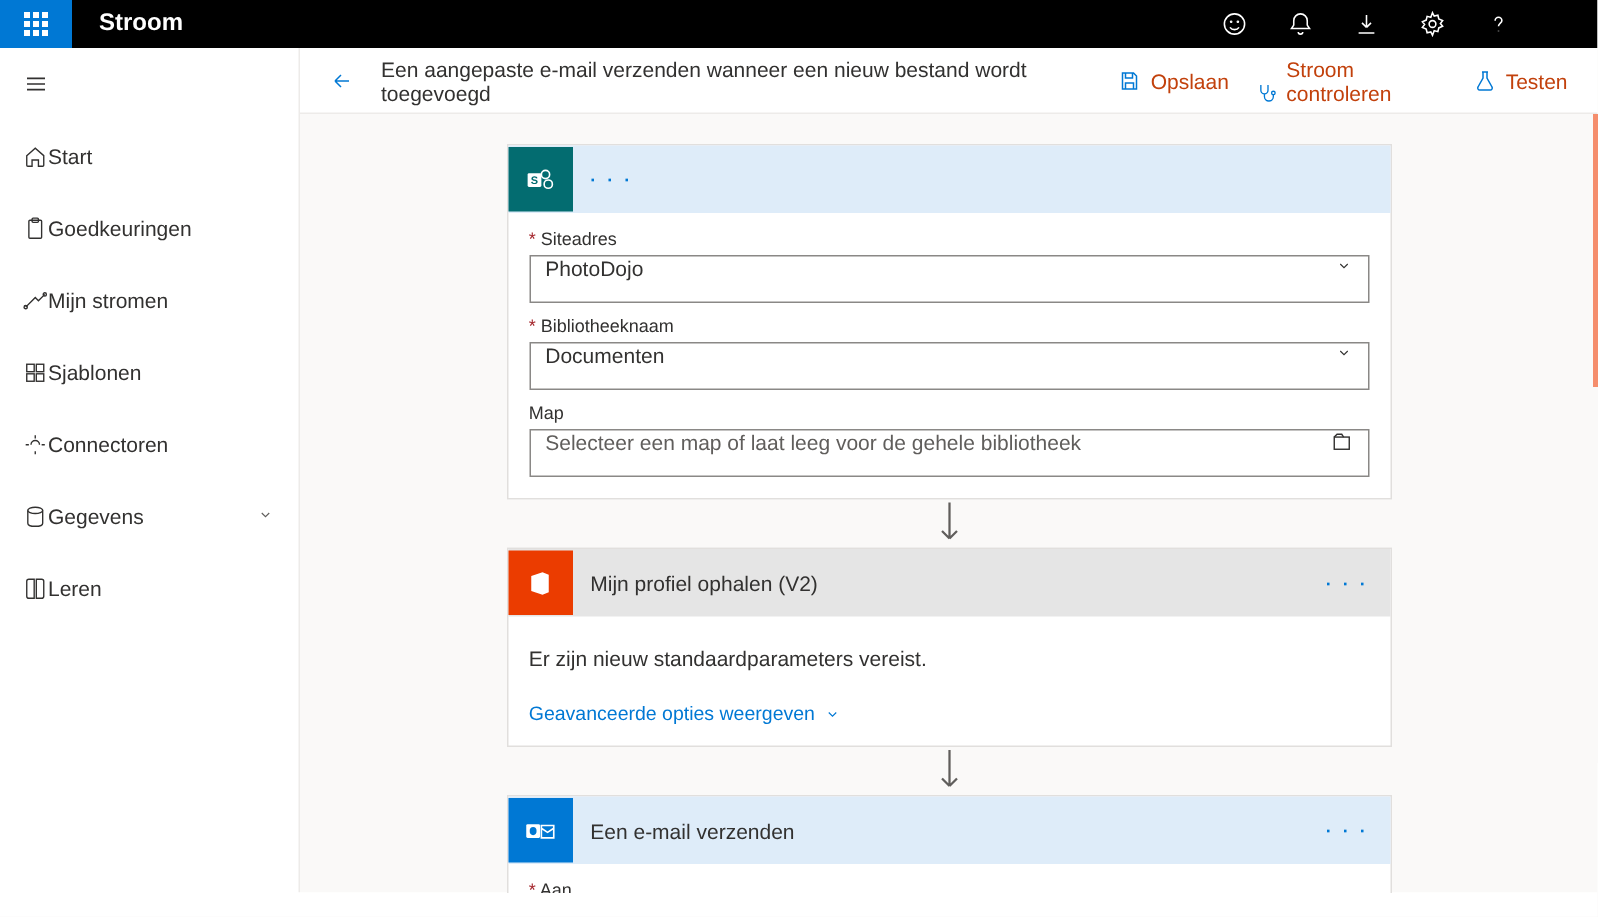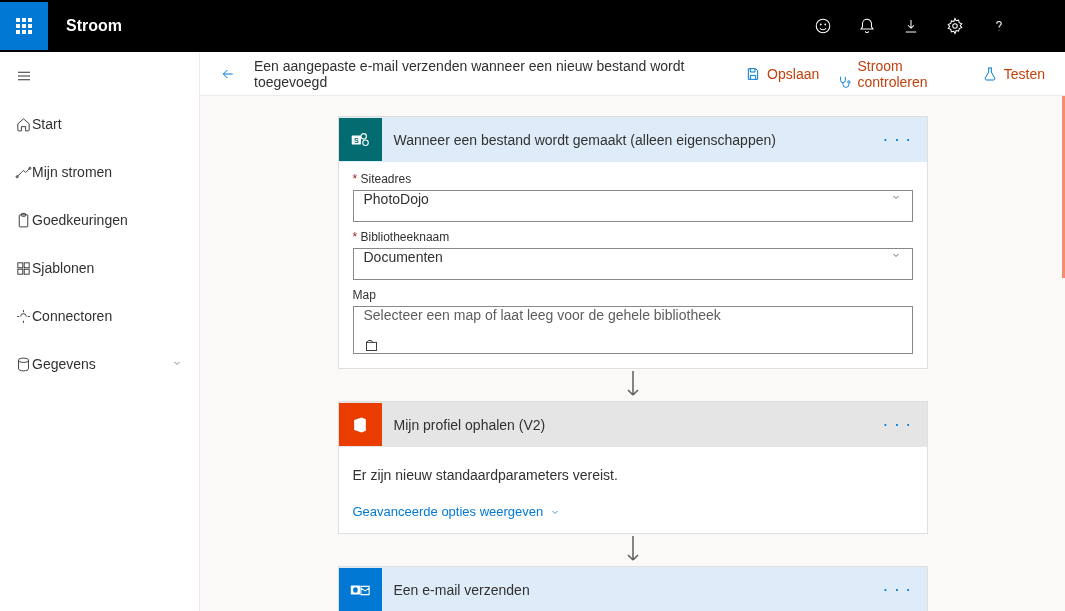--- a/index.html
+++ b/index.html
@@ -1,18 +1,18 @@
 <!DOCTYPE html>
 <html><head>
   <meta charset="utf-8">
   <style>
     * { box-sizing: border-box; margin: 0; padding: 0; }
     body { font-family: "Segoe UI", -apple-system, sans-serif; font-size: 14px; color: #323130; background: #fff; overflow: hidden; }
     
-    .topbar { height: 52px; background: #000; display: flex; align-items: center; color: #fff; }
+    .topbar { height: 32px; background: #000; display: flex; align-items: center; color: #fff; }
     .waffle { width: 48px; height: 48px; background: #0078d4; display: flex; align-items: center; justify-content: center; cursor: pointer; }
     .waffle-grid { display: grid; grid-template-columns: repeat(3, 4px); grid-template-rows: repeat(3, 4px); gap: 2px; }
     .waffle-grid span { background: #fff; width: 4px; height: 4px; }
     .brand { font-weight: 600; font-size: 16px; margin-left: 18px; }
     .topbar-spacer { flex: 1; }
     .topbar-icon { width: 44px; height: 48px; display: flex; align-items: center; justify-content: center; cursor: pointer; }
     .topbar-icon svg { width: 18px; height: 18px; fill: none; stroke: #fff; stroke-width: 1.4; }
     
     .shell { display: flex; height: calc(611px - 48px); }
     
@@ -48,21 +48,21 @@
     .card-icon.outlook { background: #0078d4; }
     .card-title { flex: 1; font-size: 14px; }
     .card-menu { cursor: pointer; color: #0078d4; letter-spacing: 2px; font-weight: bold; font-size: 12px;}
     .card-body { padding: 10px 14px 14px; }
     .field { margin-bottom: 8px; }
     .field-label { font-size: 12px; margin-bottom: 4px; display:block;}
     .req { color: #a4262c; }
     .input { width: 100%; height: 32px; border: 1px solid #8a8886; padding: 0 10px; font-size: 14px; display: flex; align-items: flex-start; justify-content: space-between; cursor: pointer; background:#fff;}
     .input-text { color: #323130; }
     .input-placeholder { color: #605e5c; }
-    .input.tall { height: 48px; flex-direction: column; }
+    .input.tall { height: 32px; }
     .nostd { color: #323130; font-size: 14px; padding: 10px 0 20px;}
     .adv { color: #0078d4; font-size: 13px; cursor: pointer; display:inline-flex; align-items:center; gap:6px;}
     
     .arrow-down { height: 40px; display: flex; align-items: center; justify-content: center; }
     .arrow-down svg { width: 24px; height: 32px; stroke: #605e5c; stroke-width: 1.5; fill: none; }
     
     .chev { width:12px; height:12px; }
   </style>
 </head>
 <body>
@@ -126,35 +126,35 @@
       <span class="nav-icon">
           <svg viewBox="0 0 24 24">
             <path d="M4 11l8-7 8 7v9a1 1 0 01-1 1h-4v-6h-6v6H5a1 1 0 01-1-1z"></path>
           </svg>
         </span>
       <span class="nav-label">Start</span>
     </div>
     <div class="nav-item">
       <span class="nav-icon">
           <svg viewBox="0 0 24 24">
+            <rect x="6" y="4" width="12" height="17" rx="1"></rect>
+            <rect x="9" y="2" width="6" height="4" rx="1"></rect>
+          </svg>
+        </span>
+      <span class="nav-label">Goedkeuringen</span>
+    </div>
+    <div class="nav-item">
+      <span class="nav-icon">
+          <svg viewBox="0 0 24 24">
             <path d="M3 18l6-6M9 12l3-3 3 3 6-6"></path>
             <circle cx="3" cy="18" r="1.5"></circle>
             <circle cx="21" cy="6" r="1.5"></circle>
           </svg>
         </span>
       <span class="nav-label">Mijn stromen</span>
-    </div>
-    <div class="nav-item">
-      <span class="nav-icon">
-          <svg viewBox="0 0 24 24">
-            <rect x="6" y="4" width="12" height="17" rx="1"></rect>
-            <rect x="9" y="2" width="6" height="4" rx="1"></rect>
-          </svg>
-        </span>
-      <span class="nav-label">Goedkeuringen</span>
     </div>
     <div class="nav-item">
       <span class="nav-icon">
           <svg viewBox="0 0 24 24">
             <rect x="4" y="4" width="7" height="7"></rect>
             <rect x="13" y="4" width="7" height="7"></rect>
             <rect x="4" y="13" width="7" height="7"></rect>
             <rect x="13" y="13" width="7" height="7"></rect>
           </svg>
         </span>
@@ -172,20 +172,28 @@
       <span class="nav-icon">
           <svg viewBox="0 0 24 24">
             <ellipse cx="12" cy="6" rx="7" ry="3"></ellipse>
             <path d="M5 6v12c0 1.7 3.1 3 7 3s7-1.3 7-3V6"></path>
           </svg>
         </span>
       <span class="nav-label">Gegevens</span>
       <span class="nav-chevron"><svg class="chev" viewBox="0 0 24 24" fill="none" stroke="#605e5c" stroke-width="1.5">
             <path d="M7 10l5 5 5-5"></path>
           </svg></span>
+    </div>
+    <div class="nav-item">
+      <span class="nav-icon">
+          <svg viewBox="0 0 24 24">
+            <path d="M4 5a2 2 0 012-2h5v18H6a2 2 0 01-2-2zM20 5a2 2 0 00-2-2h-5v18h5a2 2 0 002-2z"></path>
+          </svg>
+        </span>
+      <span class="nav-label">Leren</span>
     </div>
   </div>
 
   <div class="main">
     <div class="scrollind"></div>
     <div class="toolbar">
       <div class="tb-back">
         <svg viewBox="0 0 24 24">
             <path d="M19 12H5m0 0l6-6m-6 6l6 6"></path>
           </svg>
@@ -218,21 +226,20 @@
       <div class="card">
         <div class="card-header blue">
           <div class="card-icon sharepoint">
             <svg width="22" height="22" viewBox="0 0 24 24" fill="#fff">
                 <rect x="3" y="7" width="10" height="10" rx="1"></rect>
                 <text x="8" y="15" font-size="8" text-anchor="middle" fill="#036c70" font-weight="bold">S</text>
                 <circle cx="16" cy="8" r="3" fill="none" stroke="#fff" stroke-width="1.2"></circle>
                 <circle cx="18" cy="15" r="3" fill="none" stroke="#fff" stroke-width="1.2"></circle>
               </svg>
           </div>
-          <div class="card-title">Wanneer een bestand wordt gemaakt (alleen eigenschappen)</div>
           <div class="card-menu">· · ·</div>
         </div>
         <div class="card-body">
           <div class="field">
             <label class="field-label"><span class="req">*</span> <span>Siteadres</span></label>
             <div class="input">
               <span class="input-text">PhotoDojo</span>
               <svg class="chev" viewBox="0 0 24 24" fill="none" stroke="#323130" stroke-width="1.5">
                   <path d="M7 10l5 5 5-5"></path>
                 </svg>

